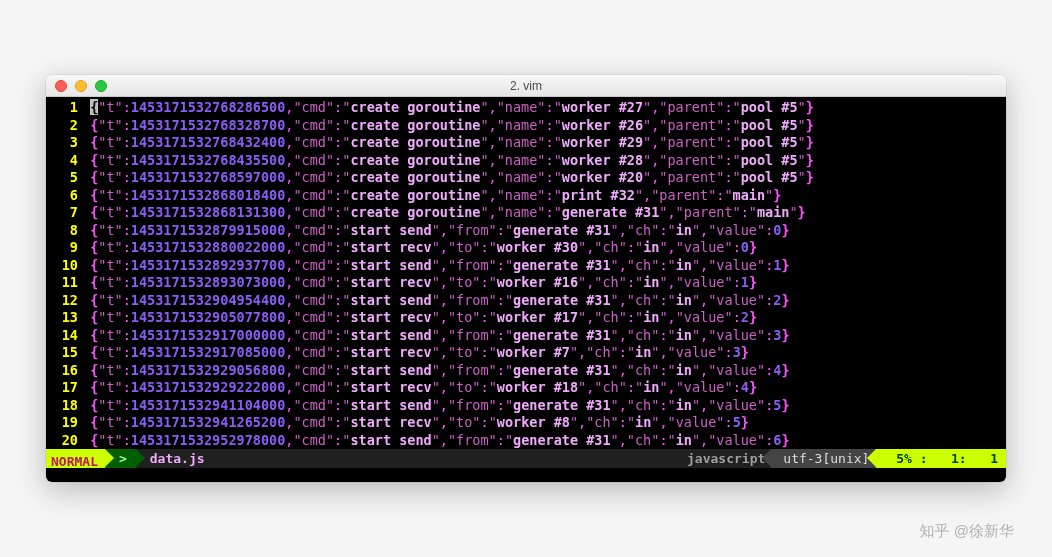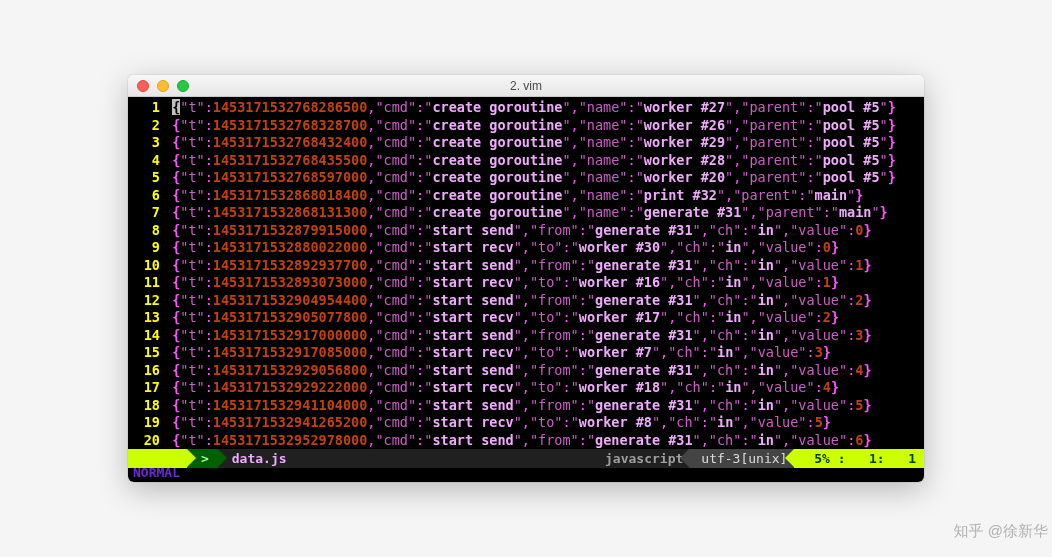--- a/index.html
+++ b/index.html
@@ -7,21 +7,21 @@
     background: #f5f5f5;
     font-family: -apple-system, BlinkMacSystemFont, sans-serif;
     display: flex;
     align-items: center;
     justify-content: center;
     min-height: 557px;
     width: 1052px;
     position: relative;
   }
   .window {
-    width: 796px;
+    width: 960px;
     background: #fff;
     border-radius: 6px;
     box-shadow: 0 8px 30px rgba(0,0,0,0.25), 0 0 0 1px rgba(0,0,0,0.05);
     overflow: hidden;
   }
   .titlebar {
     height: 22px;
     background: linear-gradient(#f7f7f7,#e6e6e6);
     border-bottom: 1px solid #c9c9c9;
     display: flex;
@@ -61,38 +61,38 @@
     font-weight: bold;
     padding-right: 4px;
     flex-shrink: 0;
   }
   .code { flex: 1; overflow: hidden; }
   .brace { color: #ff55ff; font-weight: bold; }
   .key { color: #cd5fc7; }
   .q { color: #cd5fc7; }
   .colon { color: #ff55ff; }
   .comma { color: #ff55ff; }
-  .num { color: #c2410c; font-weight: bold; }
+  .num { color: #8b5cf6; font-weight: bold; }
   .str { color: #f0abfc; font-weight: bold; }
   .cursor-cell {
     background: #bfbfbf;
     color: #000;
   }
   .statusline {
     display: flex;
     align-items: stretch;
     height: 19px;
     font-family: "Menlo","Monaco",monospace;
     font-size: 13px;
     font-weight: bold;
   }
   .sl-mode {
     background: #ccff00;
-    color: #6d28d9;
-    padding: 16px 7px 0 5px;
+    color: #be185d;
+    padding: 5px 7px 0 5px;
     display: flex; 
     position: relative;
   }
   .sl-mode::after{
     content:"";
     position:absolute; right:-9px; top:0;
     border-top:9.5px solid transparent;
     border-bottom:9.5px solid transparent;
     border-left:9px solid #ccff00;
     z-index:2;
@@ -160,21 +160,21 @@
   .sl-pos::before{
     content:"";
     position:absolute; left:-9px; top:0;
     border-top:9.5px solid transparent;
     border-bottom:9.5px solid transparent;
     border-right:9px solid #ccff00;
   }
   .term-footer{ background:#000; height:14px; }
   .watermark{
     position:absolute;
-    right:4px; bottom:16px;
+    right:38px; bottom:16px;
     color: rgba(120,120,120,0.55);
     font-size:15px;
     font-family: "PingFang SC","Microsoft YaHei",sans-serif;
     pointer-events:none;
   }
 </style>
 </head>
 <body>
 
 <div class="window">

